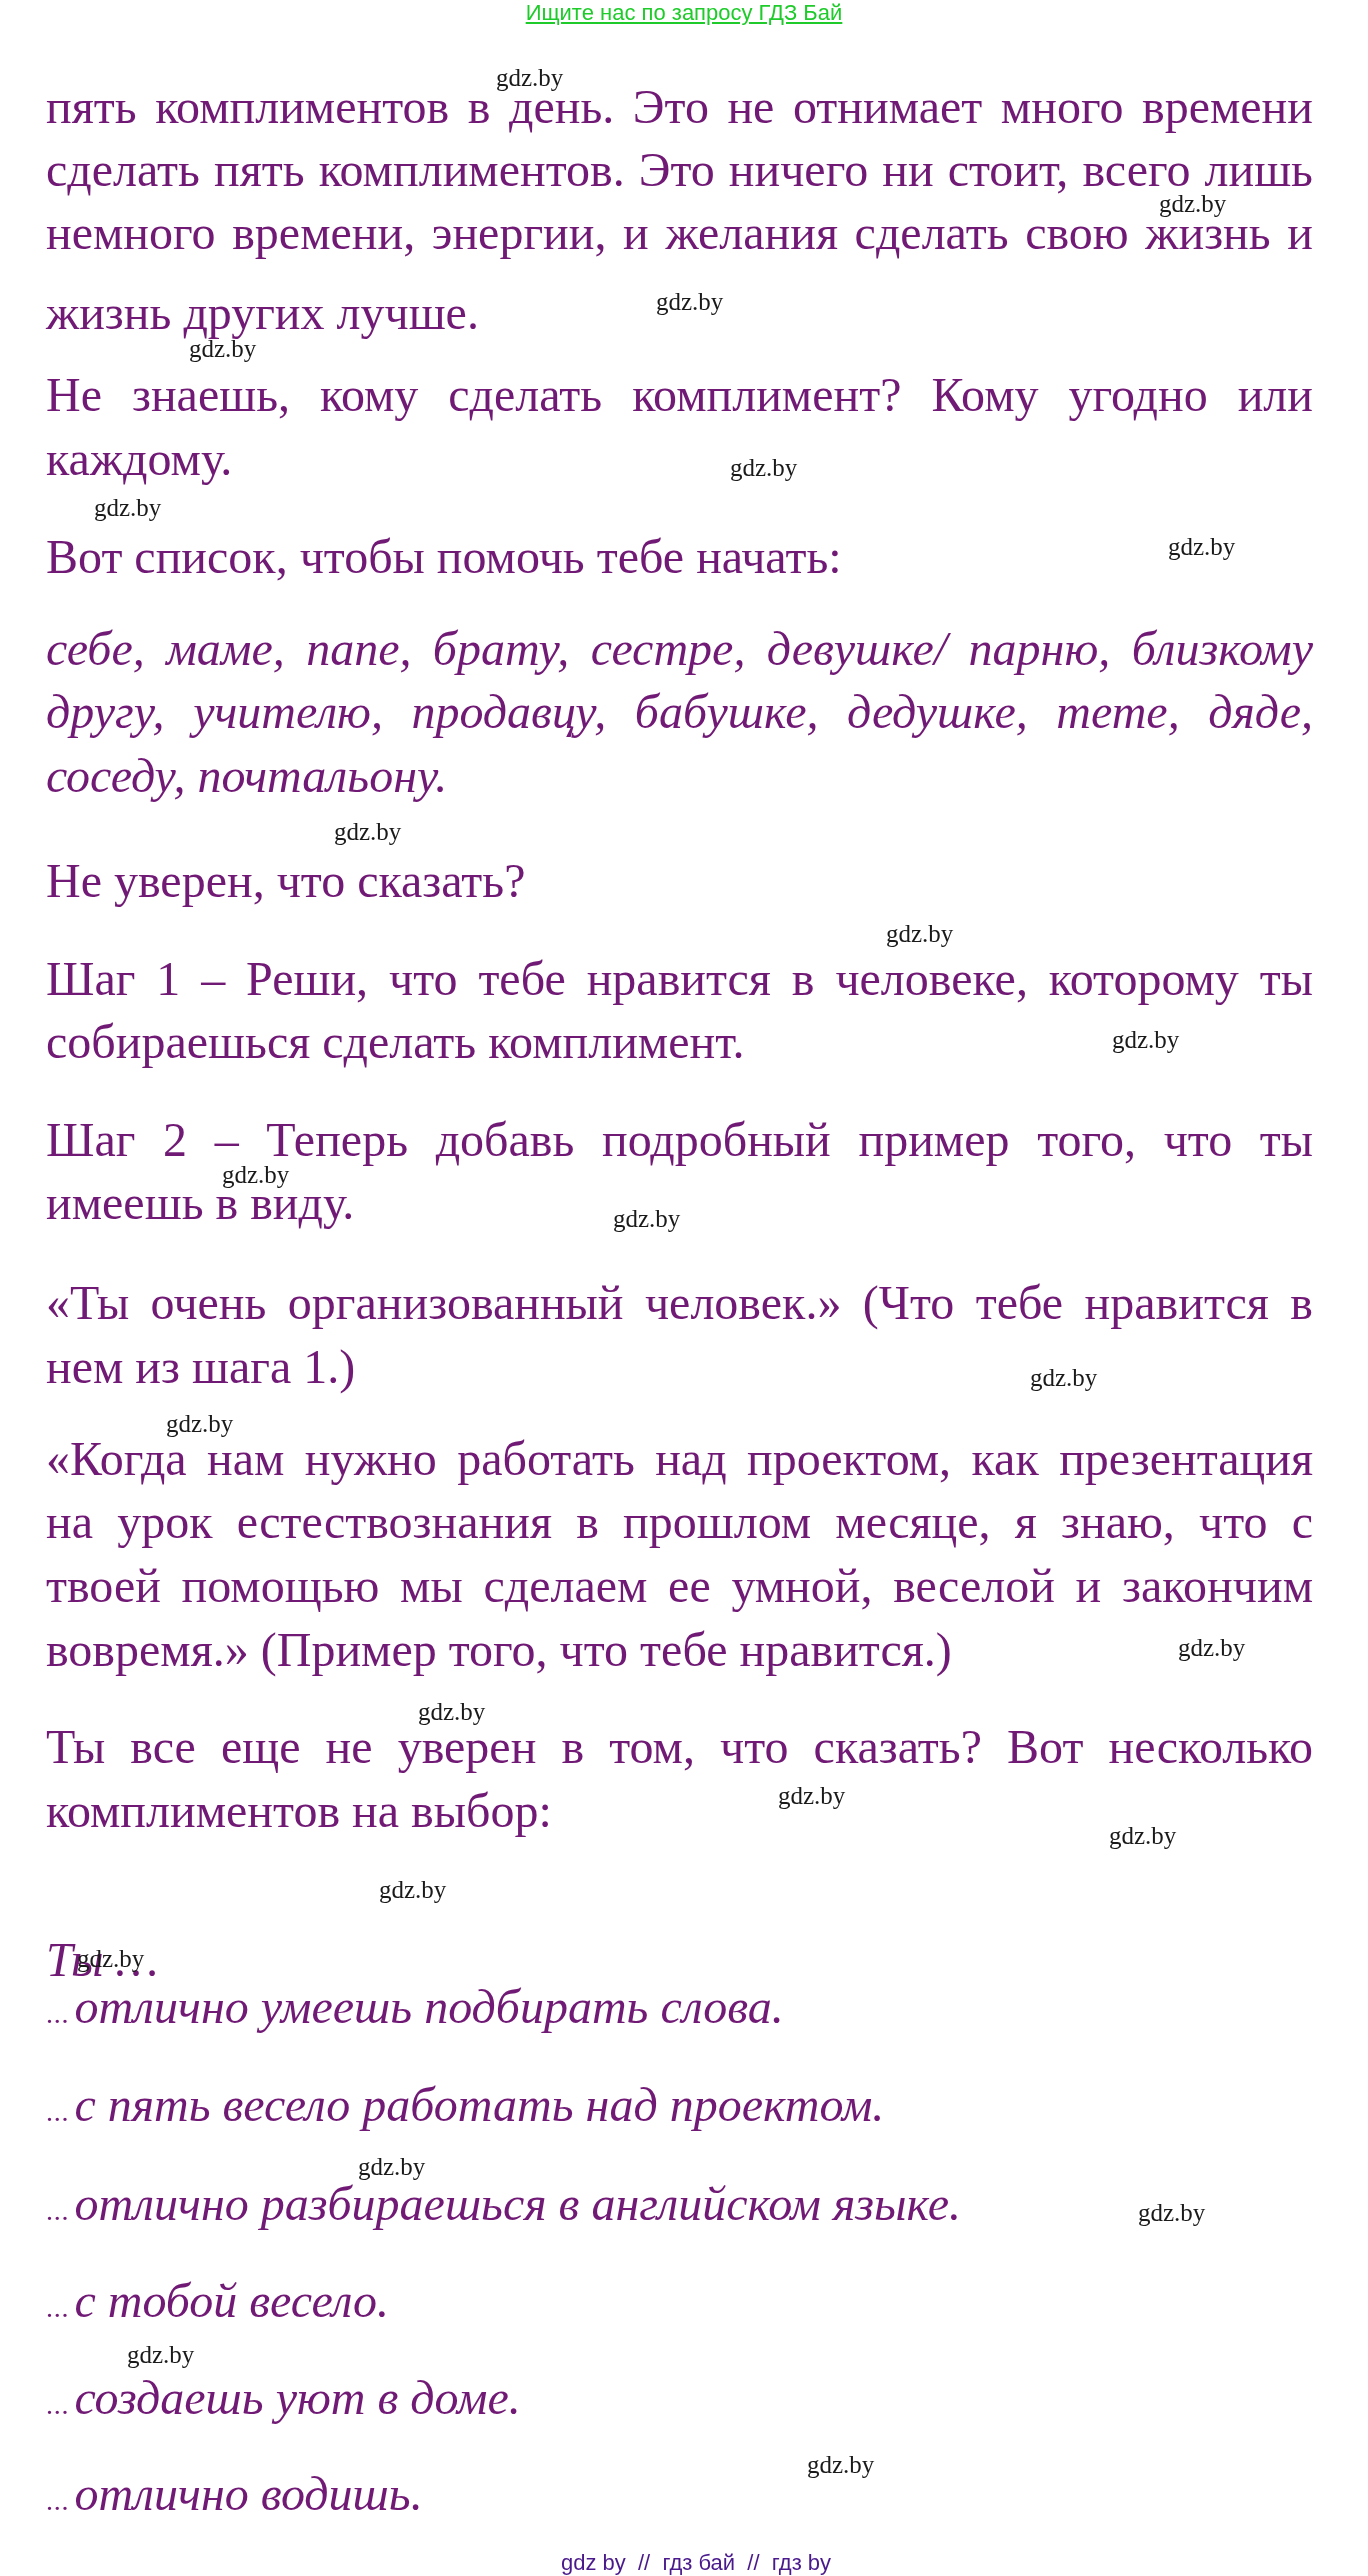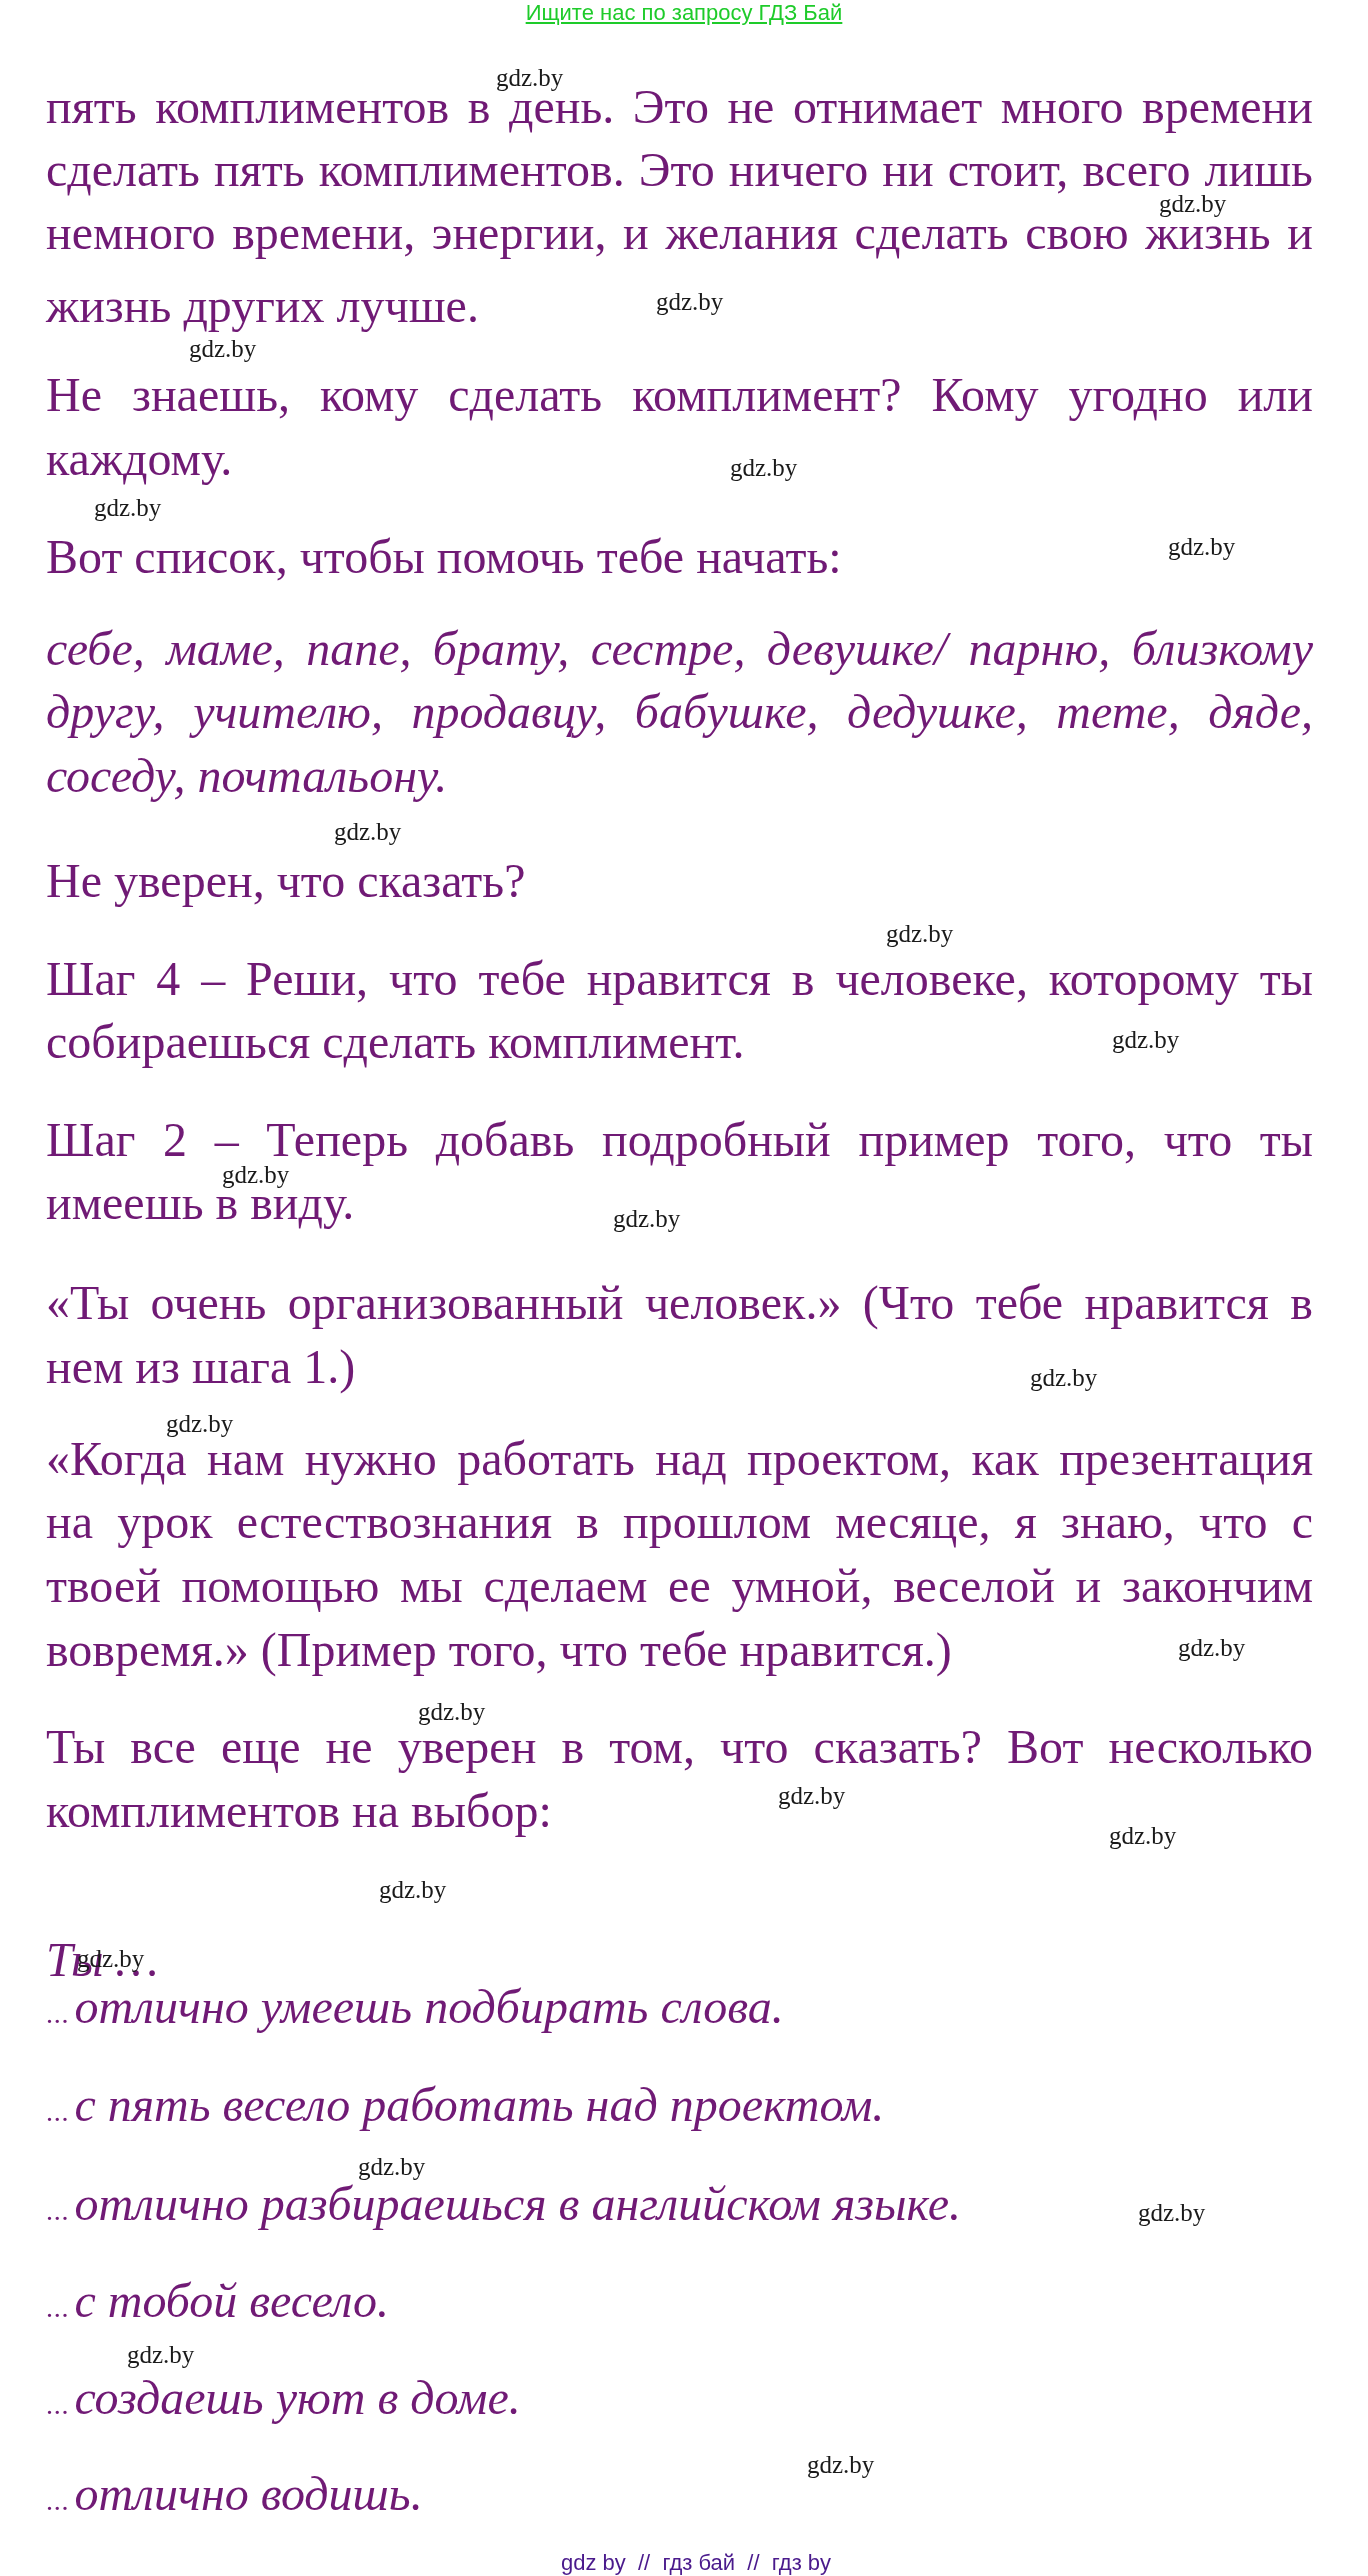--- a/index.html
+++ b/index.html
@@ -29,40 +29,40 @@
 </style>
 </head>
 <body>
 
 <div class="header">Ищите нас по запросу ГДЗ Бай</div>
 
 <div>
   <div class="line j" style="top:75px">пять комплиментов в день. Это не отнимает много времени</div>
   <div class="line j" style="top:138px">сделать пять комплиментов. Это ничего ни стоит, всего лишь</div>
   <div class="line j" style="top:201px">немного времени, энергии, и желания сделать свою жизнь и</div>
-  <div class="line" style="top:274px">жизнь других лучше.</div>
+  <div class="line" style="top:281px">жизнь других лучше.</div>
 </div>
 
 <div>
   <div class="line j" style="top:363px">Не знаешь, кому сделать комплимент? Кому угодно или</div>
   <div class="line" style="top:427px">каждому.</div>
 </div>
 
 <div class="line" style="top:525px">Вот список, чтобы помочь тебе начать:</div>
 
 <div>
   <div class="line j it" style="top:617px">себе, маме, папе, брату, сестре, девушке/ парню, близкому</div>
   <div class="line j it" style="top:680px">другу, учителю, продавцу, бабушке, дедушке, тете, дяде,</div>
   <div class="line it" style="top:744px">соседу, почтальону.</div>
 </div>
 
 <div class="line" style="top:849px">Не уверен, что сказать?</div>
 
 <div>
-  <div class="line j" style="top:947px">Шаг 4 – Реши, что тебе нравится в человеке, которому ты</div>
+  <div class="line j" style="top:947px">Шаг 1 – Реши, что тебе нравится в человеке, которому ты</div>
   <div class="line" style="top:1010px">собираешься сделать комплимент.</div>
 </div>
 
 <div>
   <div class="line j" style="top:1108px">Шаг 2 – Теперь добавь подробный пример того, что ты</div>
   <div class="line" style="top:1171px">имеешь в виду.</div>
 </div>
 
 <div>
   <div class="line j" style="top:1271px">«Ты очень организованный человек.» (Что тебе нравится в</div>

